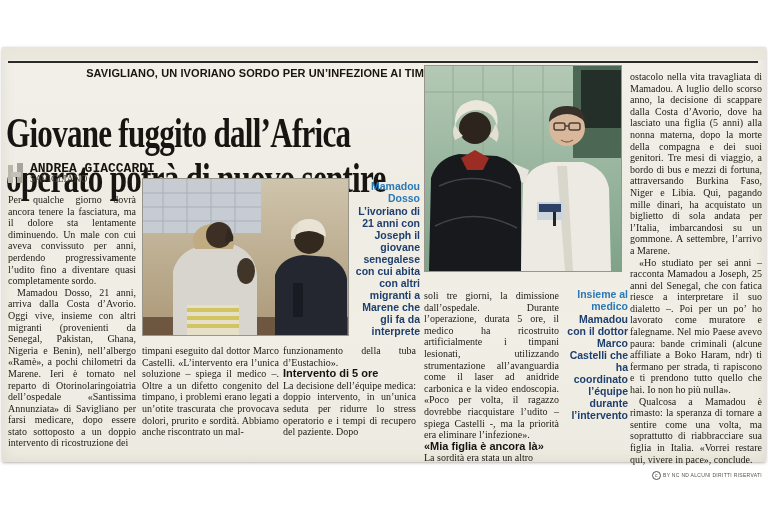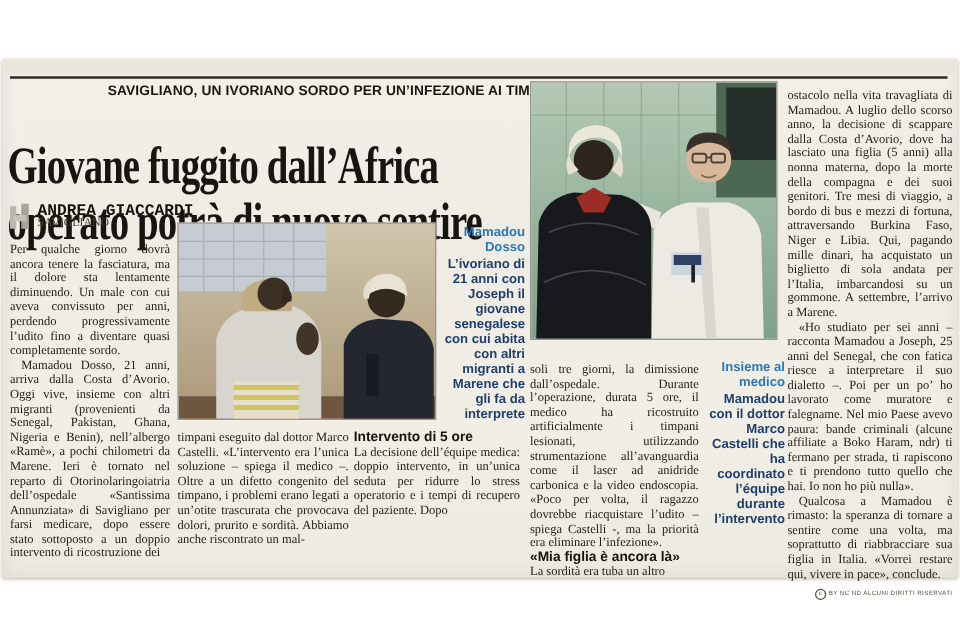--- a/index.html
+++ b/index.html
@@ -183,28 +183,29 @@
     <div class="caption" style="left:560px;top:241px;width:66px;">
       <p class="cap-title">Insieme al medico</p>
       <p class="cap-body">Mamadou con il dottor Marco Castelli che ha coordinato l’équipe durante l’intervento</p>
     </div>
 
     <div class="col" style="left:140px;top:298px;width:137px;height:108px;">
       <p>timpani eseguito dal dottor Marco Castelli. «L’intervento era l’unica soluzione – spiega il medico –. Oltre a un difetto congenito del timpano, i problemi erano legati a un’otite trascurata che provocava dolori, prurito e sordità. Abbiamo anche riscontrato un mal-</p>
     </div>
 
     <div class="col" style="left:281px;top:298px;width:133px;height:108px;">
+      <p>funzionamento della tuba d’Eustachio».</p>
       <p class="subhead">Intervento di 5 ore</p>
       <p>La decisione dell’équipe medica: doppio intervento, in un’unica seduta per ridurre lo stress operatorio e i tempi di recupero del paziente. Dopo</p>
     </div>
 
     <div class="col" style="left:422px;top:243px;width:135px;height:163px;">
       <p>soli tre giorni, la dimissione dall’ospedale. Durante l’operazione, durata 5 ore, il medico ha ricostruito artificialmente i timpani lesionati, utilizzando strumentazione all’avanguardia come il laser ad anidride carbonica e la video endoscopia. «Poco per volta, il ragazzo dovrebbe riacquistare l’udito – spiega Castelli -, ma la priorità era eliminare l’infezione».</p>
       <p class="subhead">«Mia figlia è ancora là»</p>
-      <p>La sordità era tuba un altro</p>
+      <p>La sordità era stata un altro</p>
     </div>
 
     <div class="col" style="left:628px;top:24px;width:132px;height:385px;">
       <p>ostacolo nella vita travagliata di Mamadou. A luglio dello scorso anno, la decisione di scappare dalla Costa d’Avorio, dove ha lasciato una figlia (5 anni) alla nonna materna, dopo la morte della compagna e dei suoi genitori. Tre mesi di viaggio, a bordo di bus e mezzi di fortuna, attraversando Burkina Faso, Niger e Libia. Qui, pagando mille dinari, ha acquistato un biglietto di sola andata per l’Italia, imbarcandosi su un gommone. A settembre, l’arrivo a Marene.</p>
       <p class="ind">«Ho studiato per sei anni – racconta Mamadou a Joseph, 25 anni del Senegal, che con fatica riesce a interpretare il suo dialetto –. Poi per un po’ ho lavorato come muratore e falegname. Nel mio Paese avevo paura: bande criminali (alcune affiliate a Boko Haram, ndr) ti fermano per strada, ti rapiscono e ti prendono tutto quello che hai. Io non ho più nulla».</p>
       <p class="ind">Qualcosa a Mamadou è rimasto: la speranza di tornare a sentire come una volta, ma soprattutto di riabbracciare sua figlia in Italia. «Vorrei restare qui, vivere in pace», conclude.</p>
       <div class="credit">
         <span class="cc-circle">c</span>
         <span>BY NC ND ALCUNI DIRITTI RISERVATI</span>
       </div>

